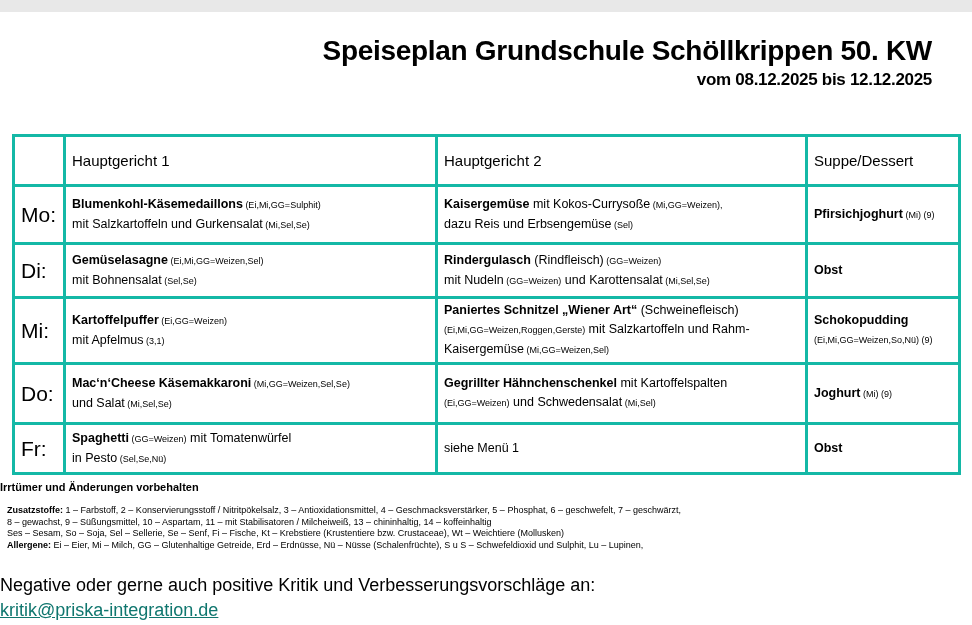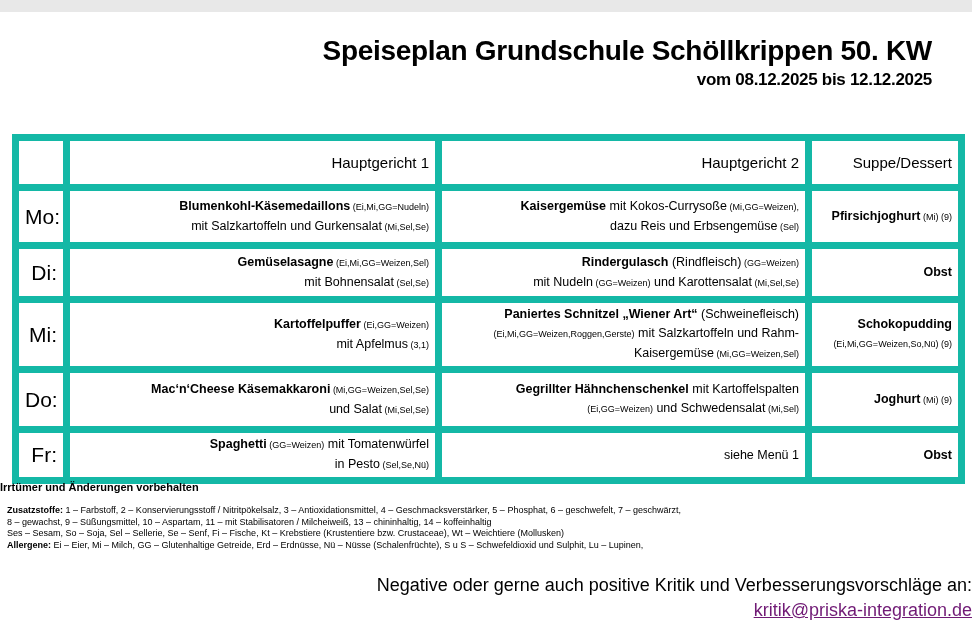--- a/index.html
+++ b/index.html
@@ -36,22 +36,22 @@
   .menu-table {
     position: absolute;
     left: 12px;
     top: 122px;
     width: 946px;
     border-collapse: collapse;
     table-layout: fixed;
     border: 2px solid #000;
   }
   .menu-table th, .menu-table td {
-    border: 7px solid #14b8a6;
-    text-align: right;
+    border: 3px solid #14b8a6;
+    text-align: left;
     vertical-align: middle;
     padding: 2px 6px;
   }
   .menu-table thead th {
     height: 50px;
     font-size: 15px;
     font-weight: 400;
   }
   .menu-table td.day-cell {
     font-size: 21px;
@@ -86,30 +86,29 @@
     text-align: left;
     font-size: 9px;
   }
   .notes .line { line-height: 11.5px; }
   
   .contact {
     position: absolute;
     top: 561px;
     left: 0;
     width: 100%;
-    text-align: right;
+    text-align: left;
     font-size: 18px;
-    padding-left: 12px;
   }
   .contact-text { line-height: 25px; }
   .contact-email {
     display: inline-block;
     line-height: 25px;
     text-decoration: underline;
-    color: #701a75;
+    color: #0f766e;
     cursor: pointer;
   }
 </style>
 </head>
 <body>
 
 <div class="page">
 
   <div class="doc-header">
     <div class="doc-title">Speiseplan Grundschule Schöllkrippen 50. KW</div>
@@ -128,21 +127,21 @@
         <th></th>
         <th>Hauptgericht 1</th>
         <th>Hauptgericht 2</th>
         <th>Suppe/Dessert</th>
       </tr>
     </thead>
     <tbody>
       <tr>
         <td class="day-cell">Mo:</td>
         <td class="menu-cell">
-            <div class="line"><span class="sg-b">Blumenkohl-Käsemedaillons</span><span class="sg-sm"> (Ei,Mi,GG=Nudeln)</span></div>
+            <div class="line"><span class="sg-b">Blumenkohl-Käsemedaillons</span><span class="sg-sm"> (Ei,Mi,GG=Sulphit)</span></div>
             <div class="line"><span class="sg-n">mit Salzkartoffeln und Gurkensalat</span><span class="sg-sm"> (Mi,Sel,Se)</span></div>
           </td>
         <td class="menu-cell">
             <div class="line"><span class="sg-b">Kaisergemüse</span><span class="sg-n"> mit Kokos-Currysoße</span><span class="sg-sm"> (Mi,GG=Weizen),</span></div>
             <div class="line"><span class="sg-n">dazu Reis und Erbsengemüse</span><span class="sg-sm"> (Sel)</span></div>
           </td>
         <td class="menu-cell">
             <div class="line"><span class="sg-b">Pfirsichjoghurt</span><span class="sg-sm"> (Mi) (9)</span></div>
           </td>
       </tr>

